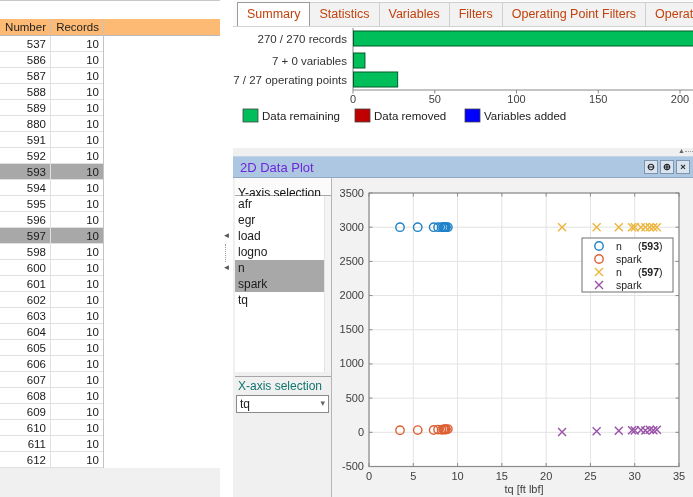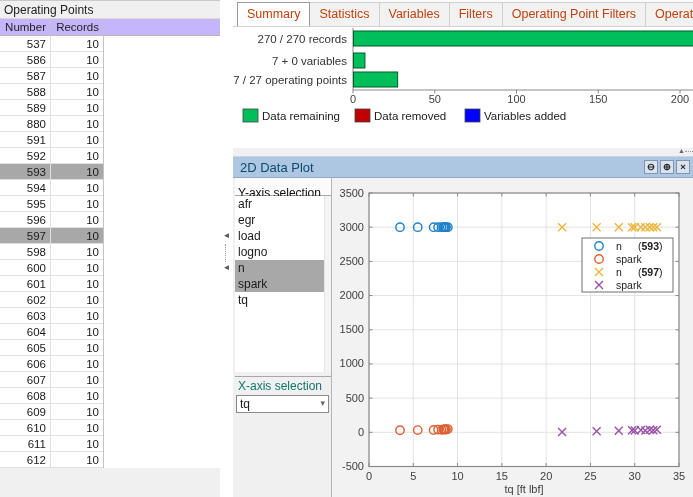--- a/index.html
+++ b/index.html
@@ -4,21 +4,21 @@
 <style>
   * { box-sizing: border-box; margin:0; padding:0; }
   html,body { background:#fff; }
   #screen {
     position:relative; width:693px; height:497px; overflow:hidden;
     font-family:"Liberation Sans", sans-serif; background:#fff; color:#1a1a1a;
   }
   
   #left-panel { position:absolute; left:0; top:0; width:220px; height:497px; background:#fff; border-top:1px solid #c9c9c9; }
   .lp-title { height:18px; background:#f0f0f0; font-size:12px; padding:2px 0 0 4px; color:#222; border-bottom:1px solid #d9d9d9; }
-  .lp-header { position:absolute; top:18px; left:0; width:220px; height:17px; background:#c4b5fd; border-bottom:1px solid #b9b9b9; font-size:11.5px; }
+  .lp-header { position:absolute; top:18px; left:0; width:220px; height:17px; background:#fdba74; border-bottom:1px solid #b9b9b9; font-size:11.5px; }
   .lp-header .hcell { position:absolute; top:0; height:17px; text-align:right; padding:2px 4px 0 0; border-right:1px solid #c3c3c3; color:#222; }
   #lp-rows { position:absolute; top:35px; left:0; width:104px; }
   .trow { position:relative; width:104px; height:16px; border-bottom:1px solid #e0e0e0; background:#fff; font-size:11.5px; }
   .trow.sel { background:#a8a8a8; }
   .trow .c1 { position:absolute; left:0; top:0; width:51px; height:16px; text-align:right; padding:2px 4px 0 0; border-right:1px solid #e0e0e0; }
   .trow .c2 { position:absolute; left:51px; top:0; width:53px; height:16px; text-align:right; padding:2px 4px 0 0; border-right:1px solid #c3c3c3; }
   .lp-bottom { position:absolute; top:467px; left:0; width:220px; height:30px; background:#f0f0f0; }
   
   #v-splitter { position:absolute; left:220px; top:0; width:13px; height:497px; background:#fff; }
   #v-splitter .dots { position:absolute; left:5px; top:244px; height:18px; border-left:1px dotted #9a9a9a; }
@@ -30,41 +30,40 @@
   
   #summary-area { position:absolute; left:233px; top:27px; width:460px; height:121px; background:#fff; }
   svg text { font-family:"Liberation Sans", sans-serif; }
   
   #h-splitter { position:absolute; left:233px; top:148px; width:460px; height:8px; background:#f0f0f0; }
   #h-splitter .handle { position:absolute; right:8px; top:-1px; font-size:7px; color:#666; cursor:pointer; }
   #h-splitter .hdots { position:absolute; right:-2px; top:3px; width:10px; border-top:1px dotted #9a9a9a; }
   
   #plot-window { position:absolute; left:233px; top:156px; width:460px; height:341px; background:#f0f0f0; }
   #plot-titlebar { position:absolute; left:0; top:0; width:460px; height:22px; background:#adc7e2; border-top:1px solid #c3d5ea; border-bottom:1px solid #8fa9c4; }
-  #plot-titlebar .t { font-size:13px; color:#0c4a6e; padding:3px 0 0 7px; }
+  #plot-titlebar .t { font-size:13px; color:#6d28d9; padding:3px 0 0 7px; }
   .win-btns { position:absolute; right:3px; top:3px; display:flex; }
   .win-btn { width:14px; height:14px; margin-left:2px; background:#d9e4f0; border:1px solid #7e95ab; font-size:9.5px; line-height:12px; text-align:center; color:#222; cursor:pointer; font-weight:bold; }
   .plot-left { position:absolute; left:2px; top:22px; width:97px; height:319px; border-right:1px solid #b5b5b5; background:#f0f0f0; }
   .ysel-header { position:absolute; top:0; left:0; width:96px; height:18px; background:#fbfbfb; border-bottom:1px solid #a7a7a7; font-size:12px; padding:8px 0 0 3px; color:#111; }
   .ylist { position:absolute; top:18px; left:0; width:96px; height:176px; background:#fff; }
   .ylist .item { height:16px; font-size:12px; padding:1px 0 0 3px; cursor:pointer; }
   .ylist .item.sel { background:#a8a8a8; }
   .ylist .track { position:absolute; right:0; top:0; width:7px; height:176px; background:#f4f4f4; border-left:1px solid #e4e4e4; }
   .xsel-label { position:absolute; top:198px; left:0; width:96px; height:18px; border-top:1px solid #a7a7a7; background:#f0f0f0; font-size:12px; padding:2px 0 0 3px; color:#0f766e; }
   .dropdown { position:absolute; top:217px; left:1px; width:93px; height:18px; background:#fff; border:1px solid #8a8a8a; font-size:12px; padding:1px 0 0 3px; cursor:pointer; }
   .dropdown .chev { position:absolute; right:3px; top:2px; font-size:9px; color:#666; }
   .plot-canvas { position:absolute; left:99px; top:22px; width:361px; height:319px; background:#f2f2f2; }
 </style>
 </head>
 <body>
 
 <div id="screen">
 
   <div id="left-panel">
-    <div class="lp-title">Operating Points</div>
     <div class="lp-header">
       <div class="hcell" style="left:0;width:51px;">Number</div>
       <div class="hcell" style="left:51px;width:53px;">Records</div>
     </div>
     <div id="lp-rows">
         <div class="trow">
           <div class="c1">537</div>
           <div class="c2">10</div>
         </div>
         <div class="trow">

